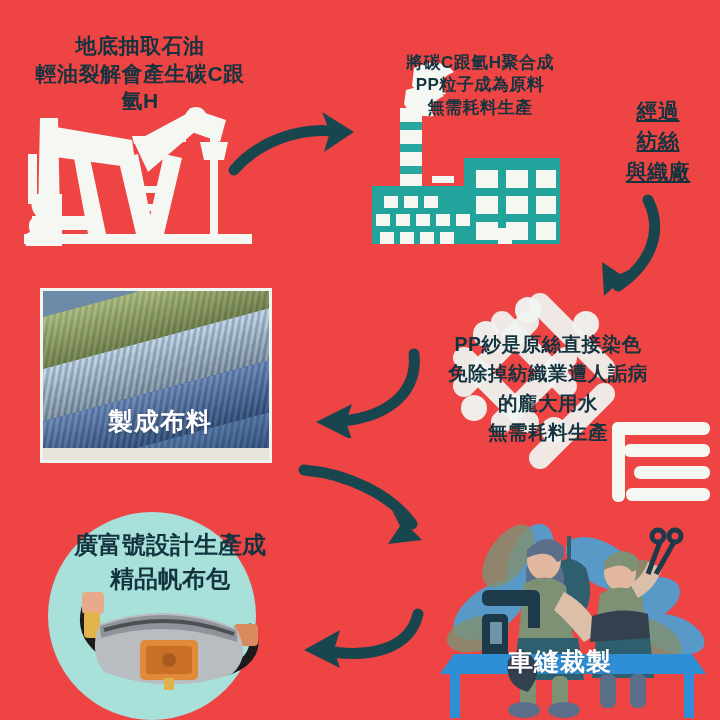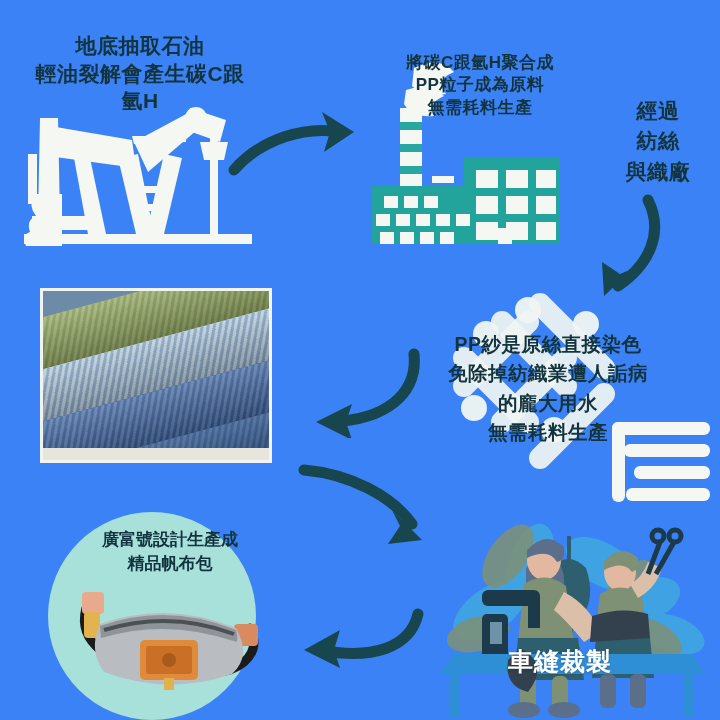--- a/index.html
+++ b/index.html
@@ -4,57 +4,57 @@
 <style>
   html,body{margin:0;padding:0;}
   body{
     width:720px;height:720px;
     font-family:"Liberation Sans","DejaVu Sans",sans-serif;
     overflow:hidden;
   }
   #infographic{
     position:relative;
     width:720px;height:720px;
-    background:#3b82f6;
+    background:#ef4444;
     overflow:hidden;
   }
   .abs{position:absolute;}
 
   
   .caption{
     position:absolute;
     color:#13343f;
     font-weight:bold;
     line-height:1.32;
     text-align:center;
     letter-spacing:.5px;
     white-space:pre-line;
     z-index:40;
   }
   #step1-caption{left:0px;top:32px;width:280px;font-size:21px;}
   #step2-caption{left:352px;top:52px;width:256px;font-size:17px;}
-  #step3-caption{left:596px;top:96px;width:124px;font-size:21px;line-height:1.45;}
+  #step3-caption{left:596px;top:96px;width:124px;font-size:21px;line-height:1.45;text-decoration:underline;}
   #step4-caption{left:392px;top:330px;width:312px;font-size:19.5px;line-height:1.5;}
 
   .label-white{
     position:absolute;
     color:#ffffff;
     font-weight:bold;
     font-size:25px;
     text-align:center;
     letter-spacing:1px;
     text-shadow:0 1px 3px rgba(0,0,0,.25);
     z-index:45;
   }
   #fabric-label{left:60px;top:405px;width:200px;}
   #sewing-label{left:470px;top:645px;width:180px;}
 
   #bag-caption{
     position:absolute;left:60px;top:528px;width:220px;
-    color:#13343f;font-weight:bold;font-size:17px;
+    color:#13343f;font-weight:bold;font-size:24px;
     text-align:center;line-height:1.4;white-space:pre-line;z-index:45;
   }
 
   
   #fabric-photo{
     left:40px;top:288px;width:232px;height:175px;
     z-index:20;border:3px solid #f2f4f0;box-sizing:border-box;
     overflow:hidden;background:#6d8aa8;
   }
   .roll{position:absolute;left:-30%;width:170%;height:62px;
@@ -225,20 +225,21 @@
       </div>
     <div class="roll" id="roll3">
         <div class="roll-shade"></div>
       </div>
     <div class="roll" id="roll4">
         <div class="roll-shade"></div>
       </div>
     <div id="fabric-bottom"></div>
   </div>
 
+  <div class="label-white" id="fabric-label">製成布料</div>
 
   <svg class="abs arrow" style="left:296px;top:452px;" width="136" height="96" viewBox="0 0 136 96">
     <path d="M8 18 C54 22 96 44 116 72" stroke="#18464f" stroke-width="11" fill="none" stroke-linecap="round"></path>
     <polygon points="96,58 126,88 92,92 104,74" fill="#18464f"></polygon>
   </svg>
 
   <svg class="abs art" style="left:434px;top:498px;" width="286" height="222" viewBox="0 0 286 222">
 
     <g fill="#3fa8e0" opacity=".85">
       <ellipse cx="56" cy="112" rx="42" ry="22" transform="rotate(-35 56 112)"></ellipse>

